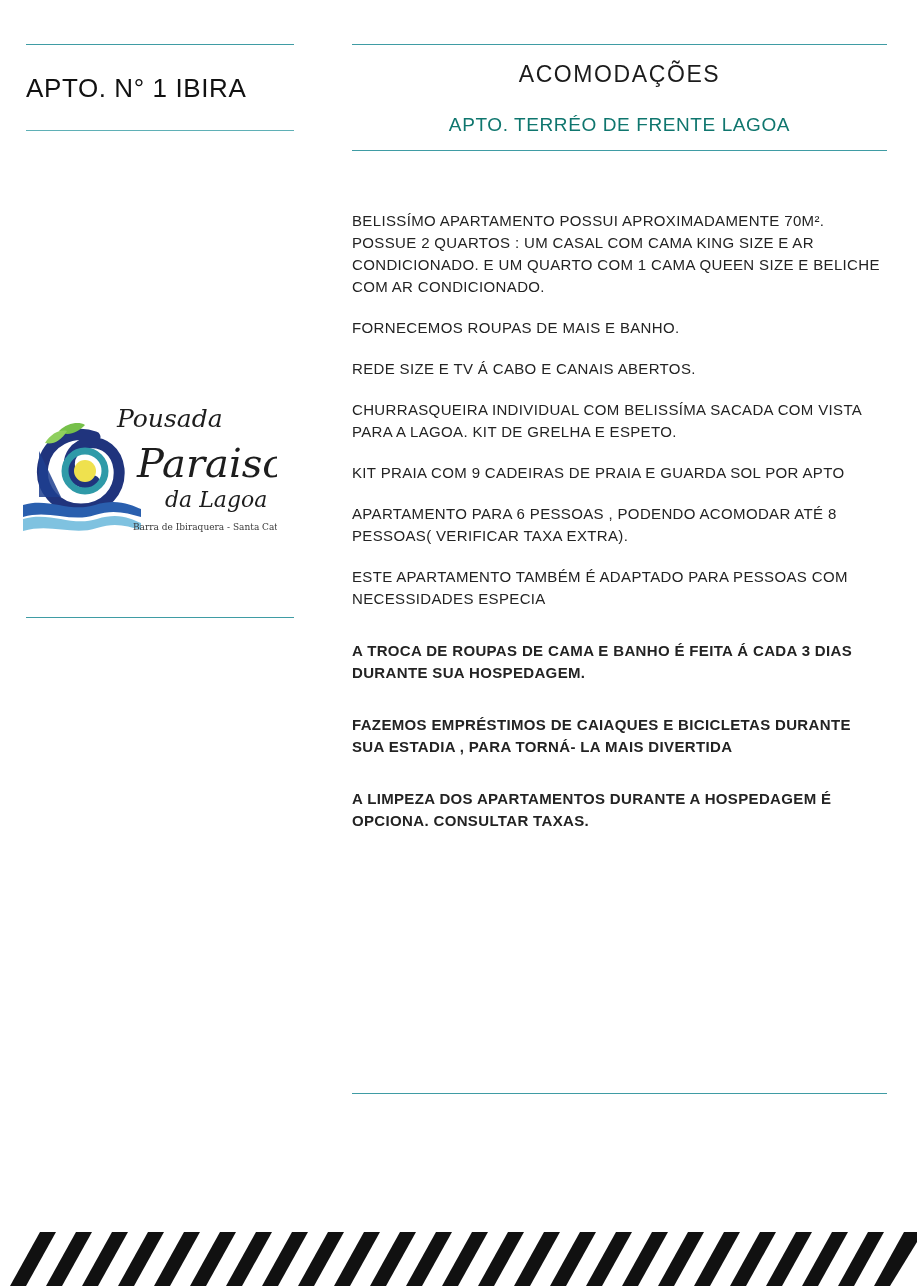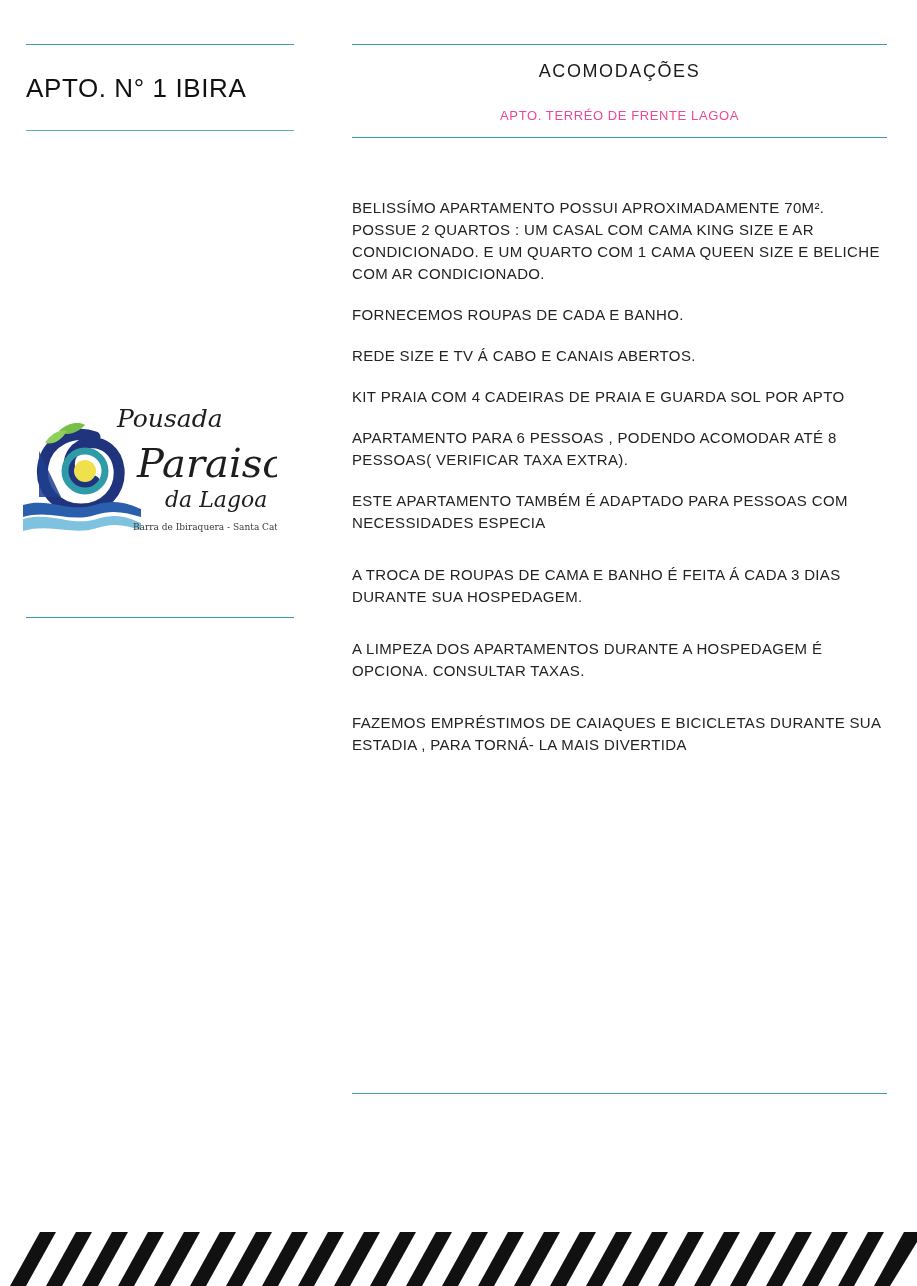--- a/index.html
+++ b/index.html
@@ -78,44 +78,45 @@
   .right-rule {
     height: 1px;
     background: #3f9ca4;
     width: 100%;
   }
   .head-block {
     padding: 16px 0 14px 0;
     text-align: center;
   }
   .head-line1 {
-    font-size: 18px;
+    font-size: 23px;
     letter-spacing: 1.6px;
     color: #1b1b1b;
     margin-bottom: 26px;
   }
   .head-line2 {
-    font-size: 13px;
+    font-size: 19px;
     letter-spacing: 0.6px;
-    color: #ec4899;
+    color: #0f766e;
   }
 
   .body-block {
     padding-top: 44px;
   }
   .para {
     font-size: 15px;
     line-height: 22px;
     letter-spacing: 0.35px;
     color: #232323;
     margin-bottom: 19px;
     text-align: left;
   }
   .para.gap-top {
     margin-top: 30px;
+    font-weight: bold;
   }
   .bottom-rule {
     position: absolute;
     left: 352px;
     top: 1093px;
     width: 535px;
     height: 1px;
     background: #3f9ca4;
   }
 
@@ -173,29 +174,30 @@
   <div class="right-col">
     <div class="right-rule"></div>
     <div class="head-block">
       <div class="head-line1">ACOMODAÇÕES</div>
       <div class="head-line2">APTO. TERRÉO DE FRENTE LAGOA</div>
     </div>
     <div class="right-rule"></div>
 
     <div class="body-block">
       <p class="para">BELISSÍMO APARTAMENTO POSSUI APROXIMADAMENTE 70M². POSSUE 2 QUARTOS : UM  CASAL COM CAMA KING SIZE E AR CONDICIONADO. E UM QUARTO COM 1 CAMA QUEEN SIZE E BELICHE COM AR CONDICIONADO.</p>
-      <p class="para">FORNECEMOS ROUPAS DE CADA E BANHO.</p>
+      <p class="para">FORNECEMOS ROUPAS DE MAIS E BANHO.</p>
       <p class="para">REDE SIZE E TV Á CABO   E CANAIS ABERTOS.</p>
-      <p class="para">KIT PRAIA COM 4  CADEIRAS DE PRAIA E GUARDA SOL POR APTO</p>
+      <p class="para">CHURRASQUEIRA INDIVIDUAL COM BELISSÍMA SACADA COM VISTA PARA A LAGOA. KIT DE GRELHA E ESPETO.</p>
+      <p class="para">KIT PRAIA COM 9  CADEIRAS DE PRAIA E GUARDA SOL POR APTO</p>
       <p class="para">APARTAMENTO PARA 6 PESSOAS , PODENDO ACOMODAR ATÉ 8 PESSOAS( VERIFICAR TAXA EXTRA).</p>
       <p class="para">ESTE APARTAMENTO TAMBÉM É ADAPTADO PARA PESSOAS COM NECESSIDADES ESPECIA</p>
 
       <p class="para gap-top">A TROCA DE ROUPAS DE CAMA E BANHO É FEITA Á CADA 3 DIAS DURANTE SUA HOSPEDAGEM.</p>
+      <p class="para gap-top">FAZEMOS EMPRÉSTIMOS DE CAIAQUES E BICICLETAS DURANTE SUA ESTADIA , PARA TORNÁ- LA MAIS DIVERTIDA</p>
       <p class="para gap-top">A LIMPEZA DOS APARTAMENTOS DURANTE A HOSPEDAGEM É OPCIONA. CONSULTAR TAXAS.</p>
-      <p class="para gap-top">FAZEMOS EMPRÉSTIMOS DE CAIAQUES E BICICLETAS DURANTE SUA ESTADIA , PARA TORNÁ- LA MAIS DIVERTIDA</p>
     </div>
   </div>
   <div class="bottom-rule"></div>
 
   <div class="bottom-decor">
     <svg width="917" height="54" viewBox="0 0 917 54">
       <g fill="#111111">
         <polygon points="10,54 40,0 56,0 26,54"></polygon>
         <polygon points="46,54 76,0 92,0 62,54"></polygon>
         <polygon points="82,54 112,0 128,0 98,54"></polygon>

